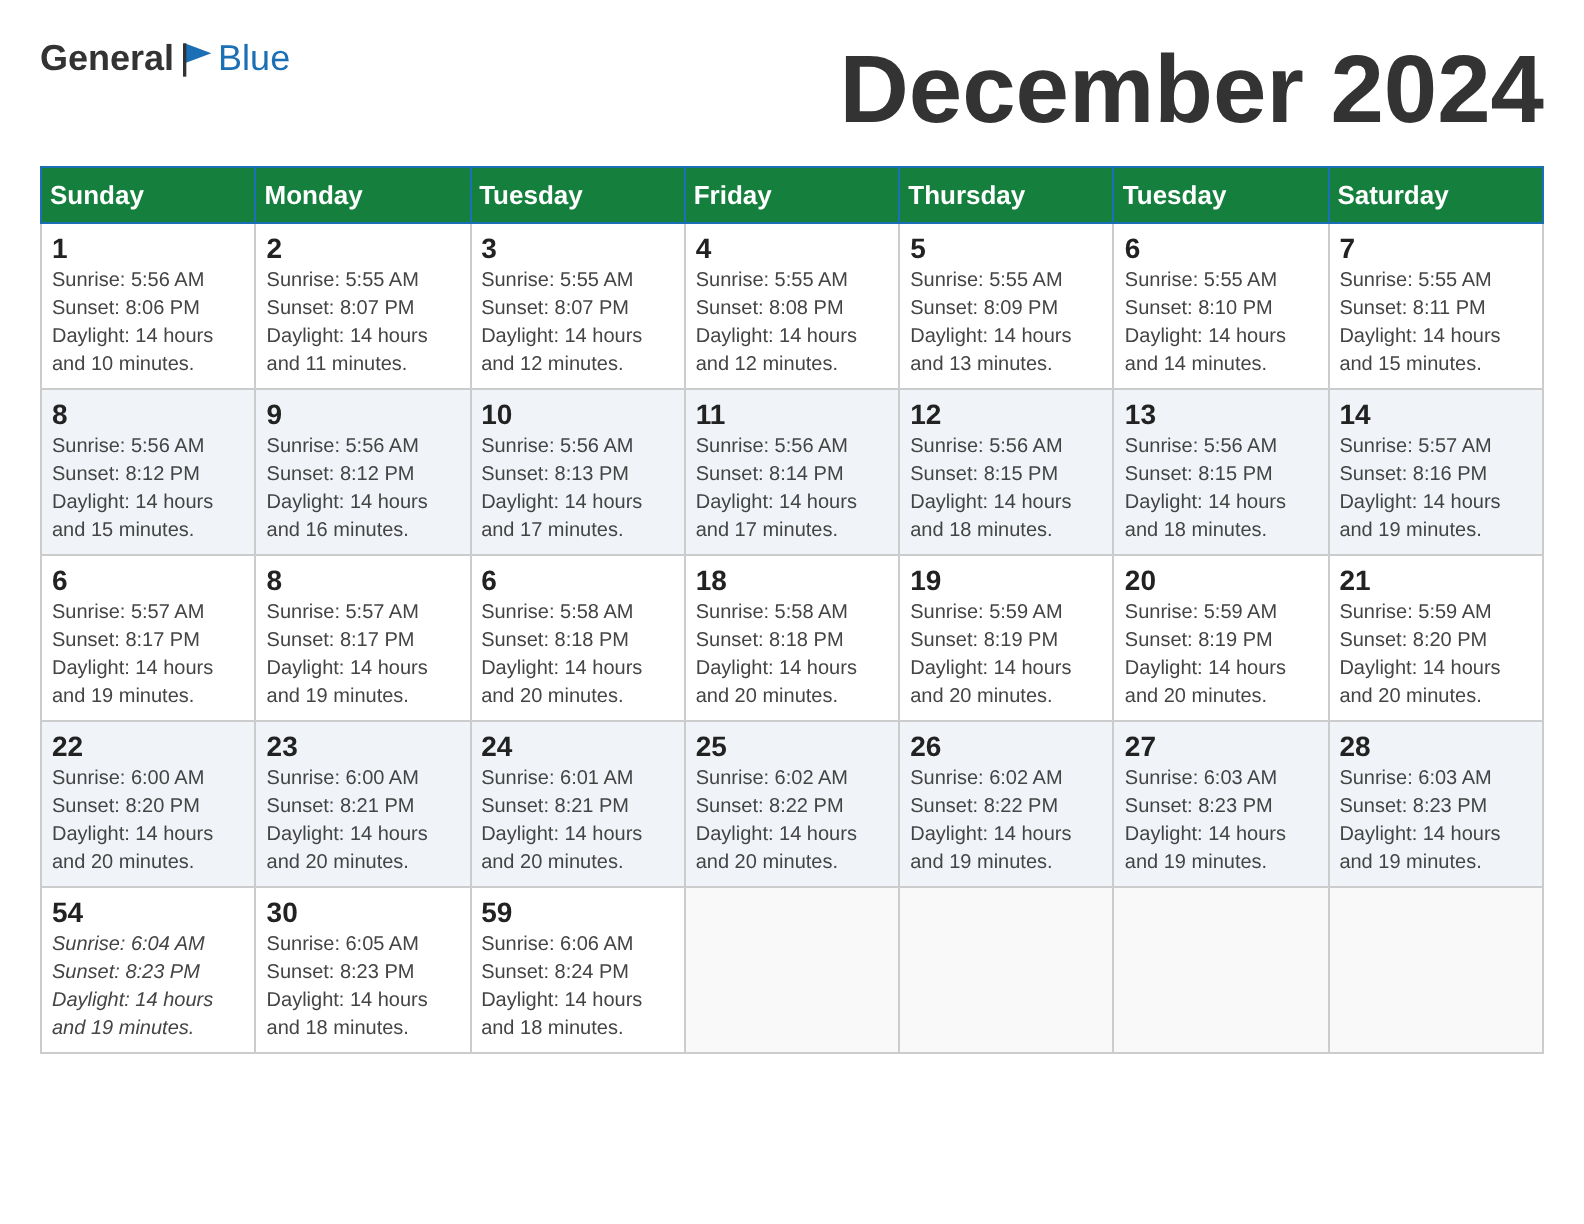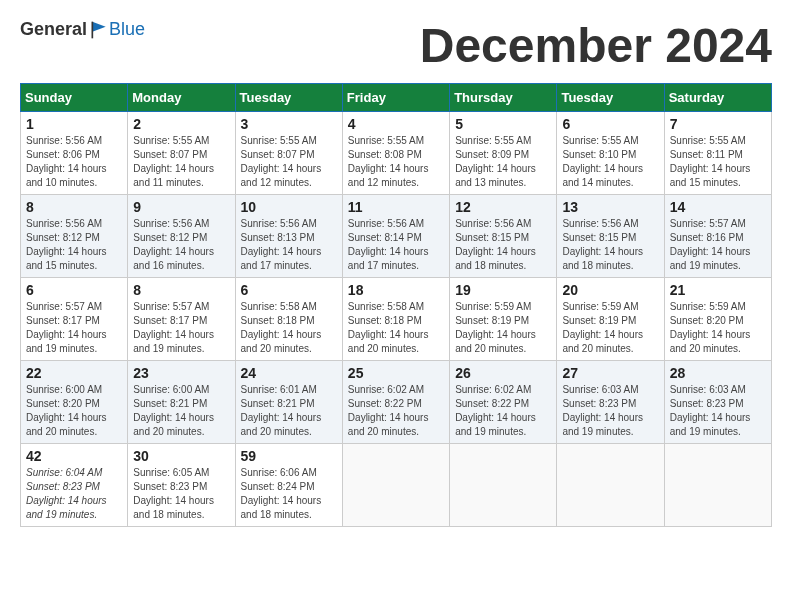--- a/index.html
+++ b/index.html
@@ -327,21 +327,21 @@
         <td>
           <span class="day-number">28</span>
           <div class="day-info" style="white-space: pre-line;">Sunrise: 6:03 AM
 Sunset: 8:23 PM
 Daylight: 14 hours
 and 19 minutes.</div>
         </td>
       </tr>
       <tr>
         <td>
-          <span class="day-number">42</span>
+          <span class="day-number">54</span>
           <div class="day-info" style="white-space: pre-line; font-style: italic;">Sunrise: 6:04 AM
 Sunset: 8:23 PM
 Daylight: 14 hours
 and 19 minutes.</div>
         </td>
         <td>
           <span class="day-number">30</span>
           <div class="day-info" style="white-space: pre-line;">Sunrise: 6:05 AM
 Sunset: 8:23 PM
 Daylight: 14 hours

